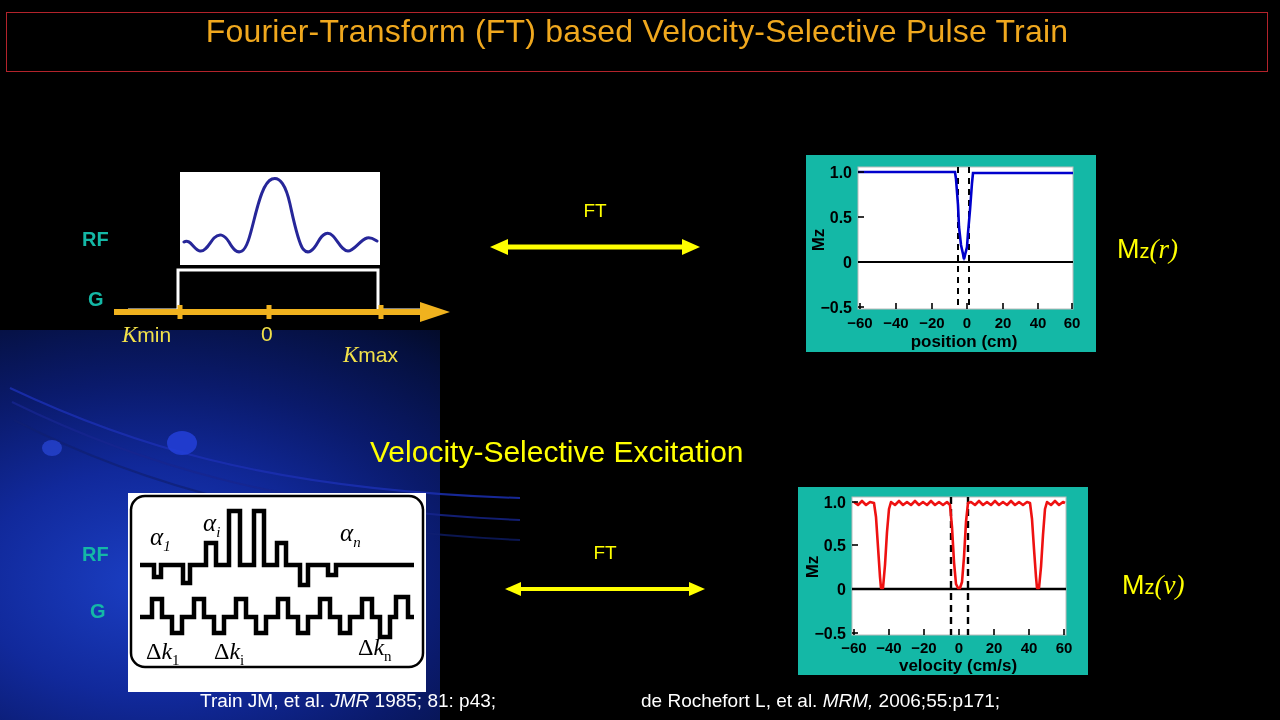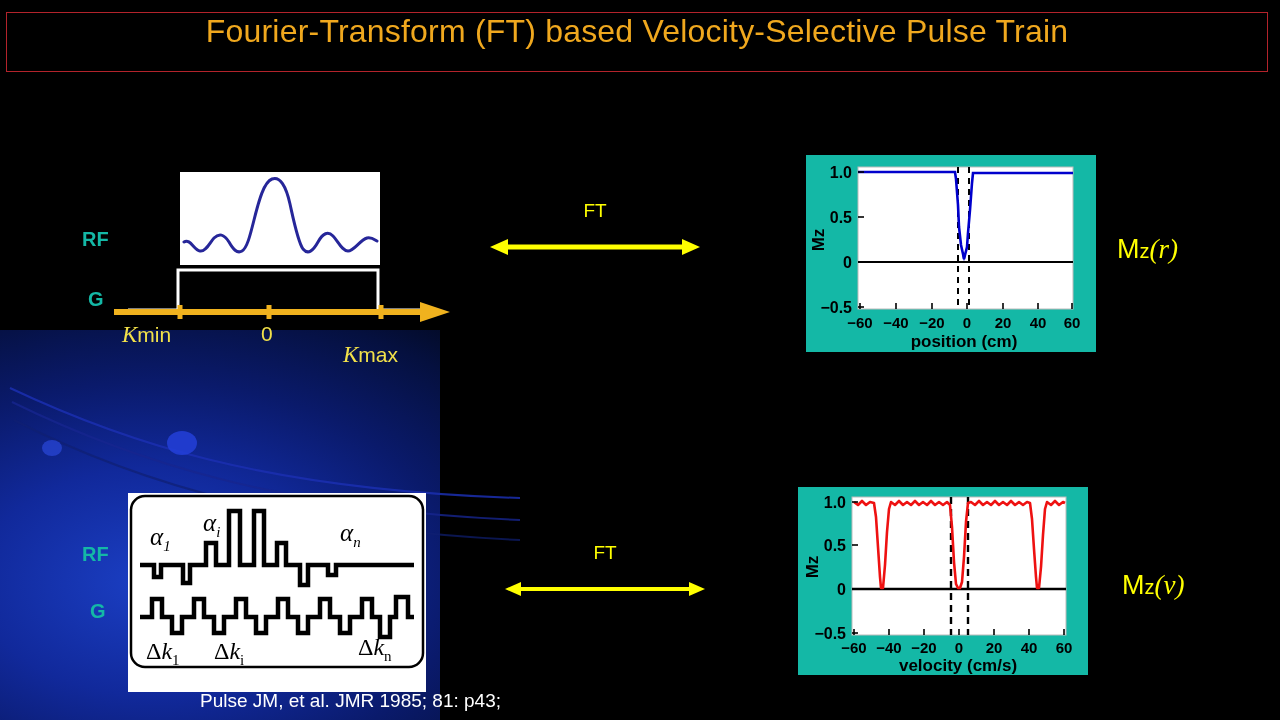--- a/index.html
+++ b/index.html
@@ -105,21 +105,21 @@
   #plot-position { left: 806px; top: 155px; width: 290px; height: 197px; }
   #plot-velocity { left: 798px; top: 487px; width: 290px; height: 188px; }
   
   .citation {
     position: absolute;
     color: #ffffff;
     font-size: 19px;
     white-space: nowrap;
     bottom: 8px;
   }
-  .citation .j { }
+  .citation .j { font-style: italic; }
   #citation-1 { left: 200px; }
   #citation-2 { left: 641px; }
 </style>
 </head>
 <body>
 
 <div id="slide">
 
   <div class="bg-glow"></div>
   <svg class="bg-swoosh" viewBox="0 0 520 300">
@@ -219,20 +219,21 @@
 
       <text x="158" y="192" text-anchor="middle" font-family="Liberation Sans, sans-serif" font-size="17" font-weight="bold">position (cm)</text>
       <text x="18" y="85" text-anchor="middle" transform="rotate(-90 18 85)" font-family="Liberation Sans, sans-serif" font-size="17" font-weight="bold">Mz</text>
     </svg>
   </div>
 
   <div class="mz-label" style="left:1117px; top:224px;">
     <span>M</span><span class="sub">z</span><span class="ital">(r)</span>
   </div>
 
+  <div class="section-heading" id="heading-velocity">Velocity-Selective Excitation</div>
 
   <div class="axis-label" style="left:82px; top:543px;">RF</div>
   <div class="axis-label" style="left:90px; top:600px;">G</div>
 
   <div id="pulse-train-box">
     <svg width="298" height="177" viewBox="0 0 298 177">
       <rect x="3" y="3" width="292" height="171" rx="14" ry="14" fill="#ffffff" stroke="#000000" stroke-width="2.5"></rect>
 
       <path d="M12,72 L26,72 L26,84 L33,84 L33,72 L55,72 L55,90 L62,90 L62,72
                L78,72 L78,50 L88,50 L88,72 L101,72 L101,18 L112,18 L112,72
@@ -311,16 +312,19 @@
       <text x="160" y="184" text-anchor="middle" font-family="Liberation Sans, sans-serif" font-size="17" font-weight="bold">velocity (cm/s)</text>
       <text x="20" y="80" text-anchor="middle" transform="rotate(-90 20 80)" font-family="Liberation Sans, sans-serif" font-size="17" font-weight="bold">Mz</text>
     </svg>
   </div>
 
   <div class="mz-label" style="left:1122px; top:560px;">
     <span>M</span><span class="sub">z</span><span class="ital">(v)</span>
   </div>
 
   <div class="citation" id="citation-1">
-    <span>Pulse JM, et al. </span><span class="j">JMR</span><span> 1985; 81: p43;</span>
+    <span>Train JM, et al. </span><span class="j">JMR</span><span> 1985; 81: p43;</span>
+  </div>
+  <div class="citation" id="citation-2">
+    <span>de Rochefort L, et al. </span><span class="j">MRM,</span><span> 2006;55:p171;</span>
   </div>
 
 </div>
 
 </body></html>

